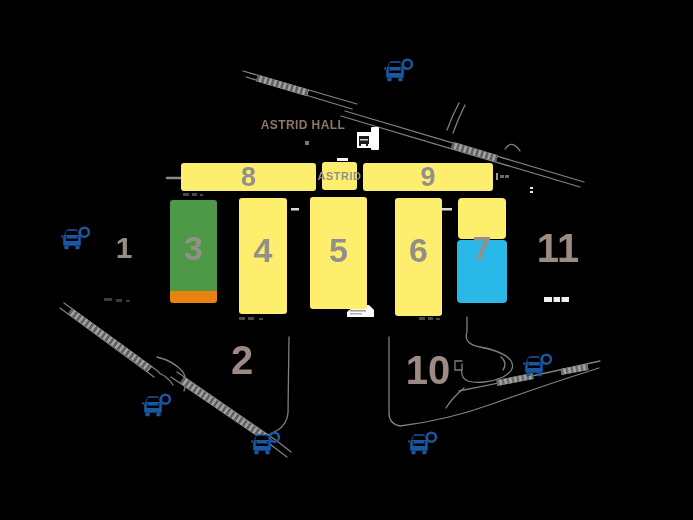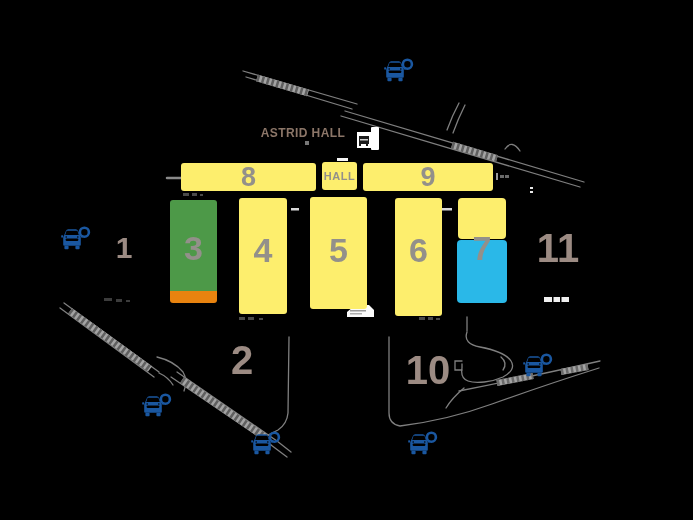--- a/index.html
+++ b/index.html
@@ -133,34 +133,34 @@
   <div class="hall hall--yellow" style="left:363px;top:163px;width:130px;height:28px"></div>
   <div class="hall hall--green" style="left:170px;top:200px;width:47px;height:91px;border-radius:3px 3px 0 0"></div>
   <div class="hall hall--orange" style="left:170px;top:291px;width:47px;height:12px"></div>
   <div class="hall hall--yellow" style="left:239px;top:198px;width:48px;height:116px"></div>
   <div class="hall hall--yellow" style="left:310px;top:197px;width:57px;height:112px"></div>
   <div class="hall hall--yellow" style="left:395px;top:198px;width:47px;height:118px"></div>
   <div class="hall hall--yellow" style="left:458px;top:198px;width:48px;height:41px;border-radius:4px"></div>
   <div class="hall hall--blue" style="left:457px;top:240px;width:50px;height:63px"></div>
 
   <div class="lbl lbl--hall-sm" style="left:181px;top:163px;width:135px;height:28px">8</div>
-  <div class="lbl lbl--patio" style="left:322px;top:162px;width:35px;height:28px">HALL</div>
+  <div class="lbl lbl--patio" style="left:322px;top:162px;width:35px;height:28px">ASTRID</div>
   <div class="lbl lbl--hall-sm" style="left:363px;top:163px;width:130px;height:28px">9</div>
   <div class="lbl lbl--hall" style="left:170px;top:200px;width:47px;height:95px">3</div>
   <div class="lbl lbl--hall" style="left:239px;top:198px;width:48px;height:104px">4</div>
   <div class="lbl lbl--hall" style="left:310px;top:197px;width:57px;height:105px">5</div>
   <div class="lbl lbl--hall" style="left:395px;top:198px;width:47px;height:103px">6</div>
   <div class="lbl lbl--hall" style="left:457px;top:198px;width:50px;height:99px">7</div>
 
   <div class="lbl lbl--zone lbl--zone1" style="left:104px;top:230px;width:40px;height:36px">1</div>
   <div class="lbl lbl--zone" style="left:222px;top:342px;width:40px;height:36px">2</div>
   <div class="lbl lbl--zone" style="left:404px;top:352px;width:48px;height:36px">10</div>
   <div class="lbl lbl--zone" style="left:534px;top:230px;width:48px;height:36px">11</div>
 
-  <div class="lbl lbl--astrid" style="left:258px;top:126px;width:90px;height:14px">ASTRID HALL</div>
+  <div class="lbl lbl--astrid" style="left:258px;top:118px;width:90px;height:14px">ASTRID HALL</div>
 
   <svg class="car" style="left:384px;top:58px" viewBox="0 0 30 27">
       <use href="#carglyph"></use>
     </svg>
   <svg class="car" style="left:61px;top:226px" viewBox="0 0 30 27">
       <use href="#carglyph"></use>
     </svg>
   <svg class="car" style="left:142px;top:393px" viewBox="0 0 30 27">
       <use href="#carglyph"></use>
     </svg>

